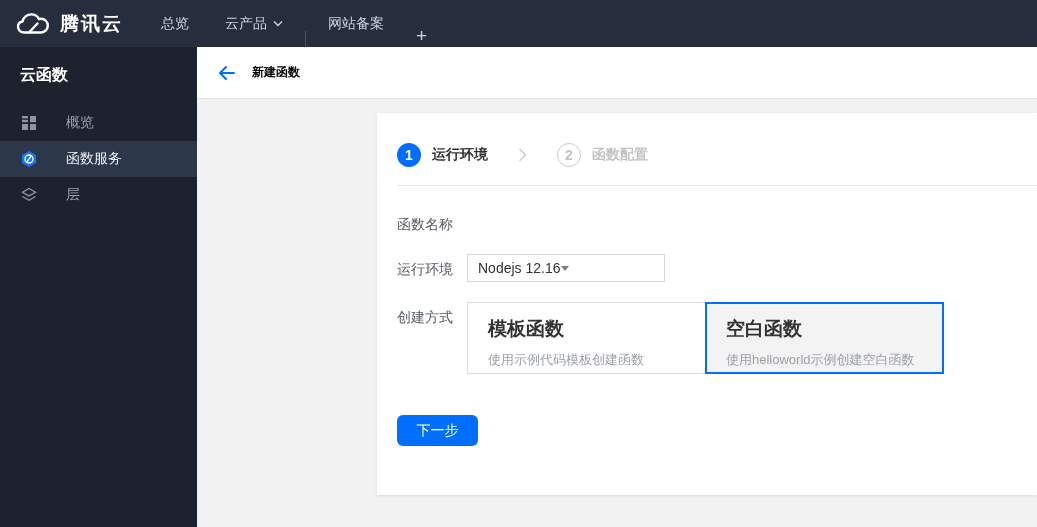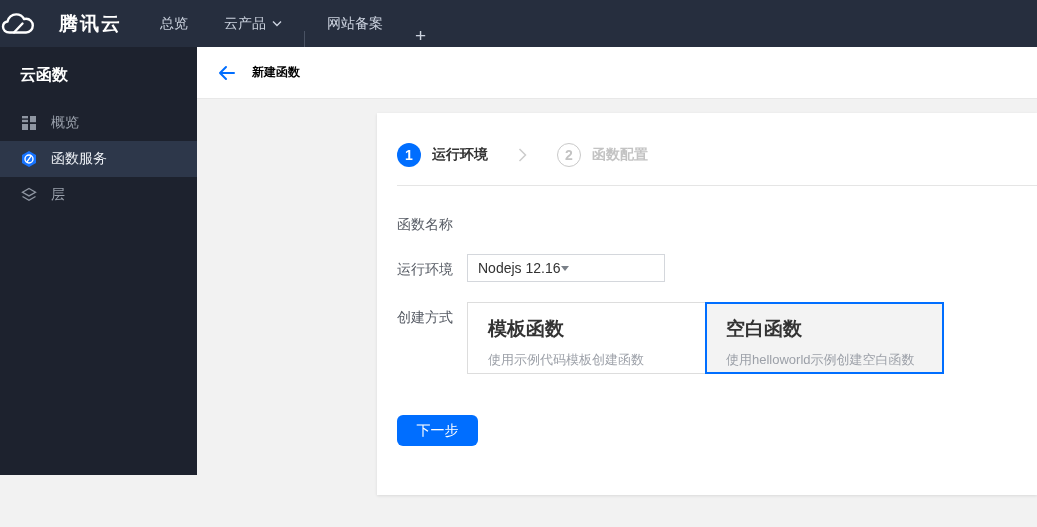--- a/index.html
+++ b/index.html
@@ -2,35 +2,35 @@
 <html><head>
 <meta charset="utf-8">
 <style>
   * { margin:0; padding:0; box-sizing:border-box; }
   html,body { width:1037px; height:527px; overflow:hidden;
     font-family:"Liberation Sans","DejaVu Sans",sans-serif; background:#f2f2f2; }
 
   
   .topbar { position:absolute; top:0; left:0; width:1037px; height:47px;
     background:#262e3e; display:flex; align-items:center; z-index:30; }
-  .logo { display:flex; align-items:center; gap:22px; cursor:pointer; }
+  .logo { display:flex; align-items:center; gap:8px; padding-left:15px; cursor:pointer; }
   .brand { color:#ffffff; font-size:19px; font-weight:600; letter-spacing:2px; }
   .topnav { display:flex; align-items:flex-end; margin-left:20px; }
   .topnav-item { color:#ccd3df; font-size:14px; padding:0 18px; height:47px;
     display:flex; align-items:center; gap:6px; cursor:pointer; }
   .topnav-divider { width:1px; height:16px; background:#495263; margin:0 4px; }
   .topnav-plus { color:#ccd3df; font-size:19px; padding:0 14px; cursor:pointer; }
 
   
-  .sidebar { position:absolute; top:47px; left:0; width:197px; height:428px;
+  .sidebar { position:absolute; top:47px; left:0; width:197px; height:480px;
     background:#1d222e; z-index:20; }
   .sidebar-title { color:#ffffff; font-size:16px; font-weight:bold; padding:18px 20px 0 20px; line-height:19px; }
   .menu { margin-top:21px; }
   .menu-item { display:flex; align-items:center; height:36px; padding-left:20px;
-    gap:13px; color:#9aa1ac; font-size:14px; cursor:pointer; }
+    gap:28px; color:#9aa1ac; font-size:14px; cursor:pointer; }
   .menu-item.active { background:#2d374a; color:#edf0f5; }
   .menu-icon { width:18px; height:18px; display:flex; align-items:center; justify-content:center; }
 
   
   .main { position:absolute; top:47px; left:197px; width:840px; height:480px; background:#f2f2f2; }
   .page-header { height:52px; background:#ffffff; display:flex; align-items:center;
     border-bottom:1px solid #e8e8e8; }
   .back-btn { margin-left:21px; width:18px; height:18px; cursor:pointer; display:flex; align-items:center; }
   .page-title { margin-left:16px; font-size:12px; font-weight:bold; color:#000000; }
 

